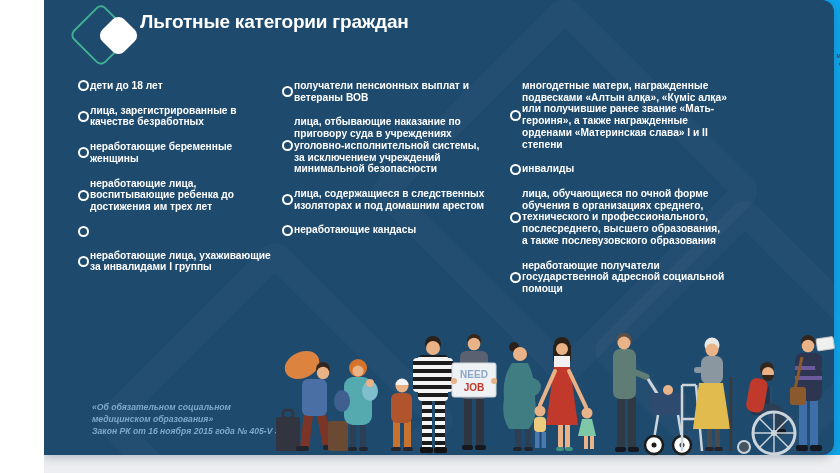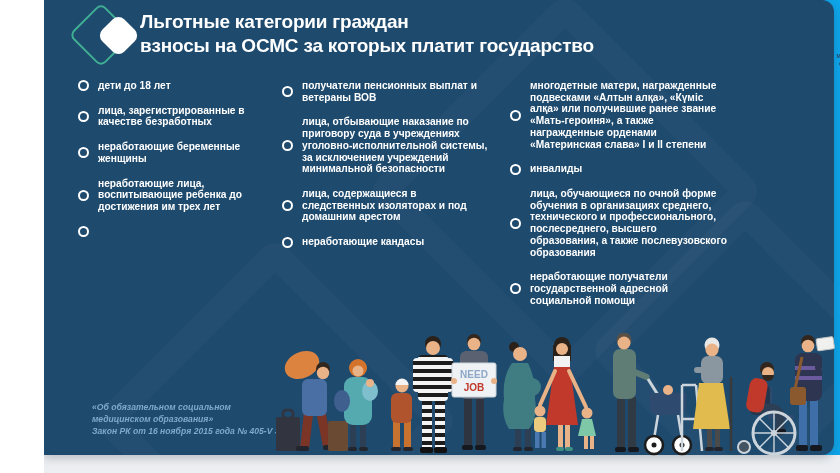--- a/index.html
+++ b/index.html
@@ -25,21 +25,21 @@
     position:absolute;left:59px;top:20px;width:31px;height:31px;
     background:#fff;border-radius:8px;transform:rotate(45deg);
   }
   .title{position:absolute;left:96px;top:10px;color:#fff;font-weight:bold;
     font-size:19px;line-height:1.25;letter-spacing:-0.2px;white-space:nowrap;}
 
   .col{position:absolute;top:80px;}
   .col1{left:34px;width:198px;}
   .col2{left:238px;width:206px;}
   .col3{left:466px;width:218px;}
-  .item{display:flex;align-items:center;gap:9px;margin-bottom:13px;
+  .item{display:flex;align-items:center;gap:1px;margin-bottom:13px;
     color:#fff;font-size:10.2px;font-weight:bold;line-height:1.15;}
   .ring{flex:none;width:7px;height:7px;border:2.4px solid #fff;border-radius:50%;}
 
   .footnote{position:absolute;left:48px;top:401px;color:#7fa9cc;font-size:8.6px;
     font-style:italic;font-weight:bold;line-height:1.4;}
 
   .logo{position:absolute;left:791px;top:13px;width:48px;text-align:center;z-index:2;}
   .logo-text{margin-top:3px;color:#27496d;font-size:5px;font-weight:bold;
     line-height:1.6;letter-spacing:.2px;}
 
@@ -56,21 +56,20 @@
   <div class="panel">
     <div class="chev chev1"></div>
     <div class="chev chev2"></div>
     <div class="chev chev3"></div>
 
     <div class="deco-green"></div>
     <div class="deco-white"></div>
 
     <div class="title">
       <div>Льготные категории граждан</div>
-      <div>взносы на ОСМС за которых платит государство</div>
     </div>
 
     <div class="col col1">
       <div class="item">
           <span class="ring"></span>
           <span>дети до 18 лет</span>
         </div>
       <div class="item">
           <span class="ring"></span>
           <span>лица, зарегистрированные в качестве безработных</span>
@@ -78,20 +77,24 @@
       <div class="item">
           <span class="ring"></span>
           <span>неработающие беременные женщины</span>
         </div>
       <div class="item">
           <span class="ring"></span>
           <span>неработающие лица, воспитывающие ребенка до достижения им трех лет</span>
         </div>
       <div class="item">
           <span class="ring"></span>
+        </div>
+      <div class="item">
+          <span class="ring"></span>
+          <span>неработающие лица, ухаживающие за инвалидами I группы</span>
         </div>
     </div>
 
     <div class="col col3">
       <div class="item">
           <span class="ring"></span>
           <span>многодетные матери, награжденные подвесками «Алтын алқа», «Күміс алқа» или получившие ранее звание «Мать-героиня», а также награжденные орденами «Материнская слава» I и II степени</span>
         </div>
       <div class="item">
           <span class="ring"></span>

